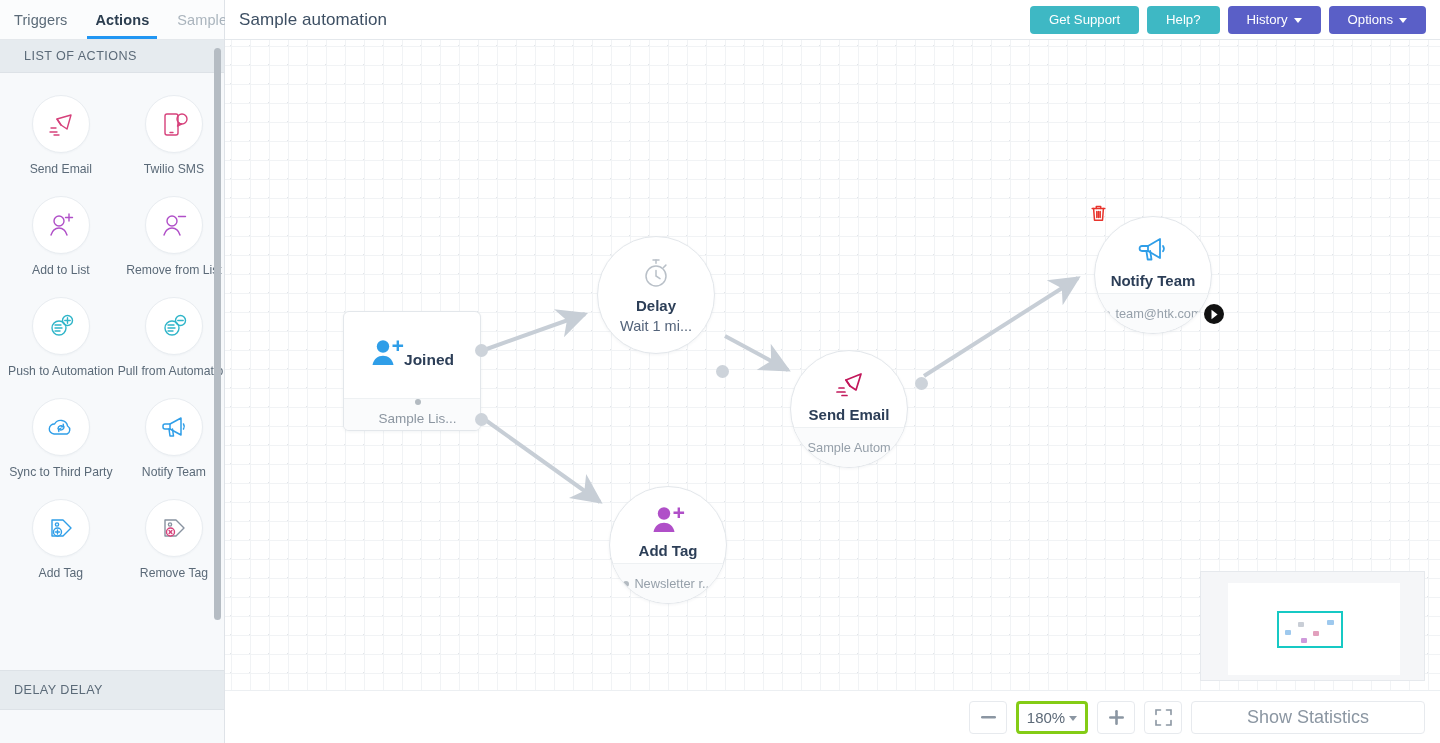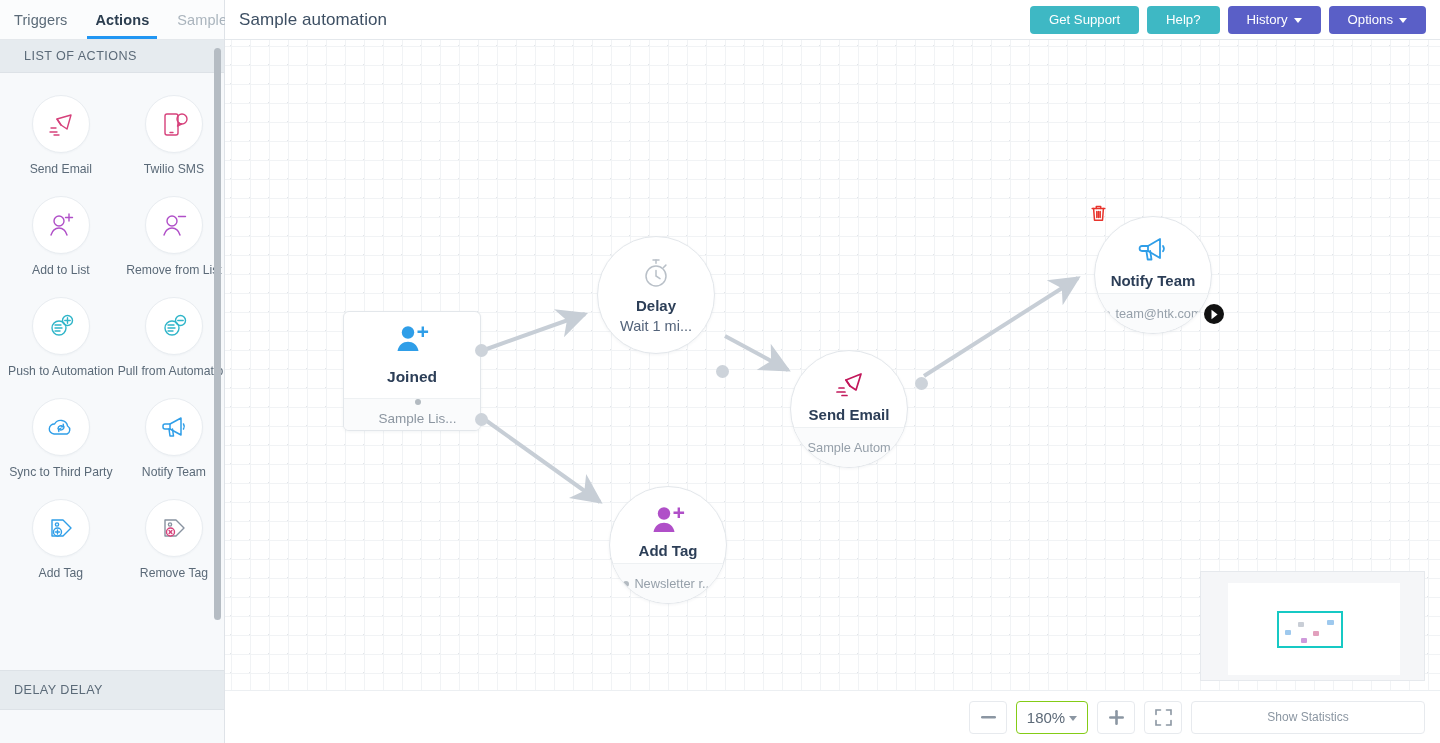--- a/index.html
+++ b/index.html
@@ -157,21 +157,21 @@
   }
 
   
   .node-rect {
     width: 138px; height: 120px; border-radius: 6px;
     background: #ffffff; border: 1px solid #e3e7eb;
     display: flex; flex-direction: column; overflow: hidden;
     cursor: pointer; box-shadow: 0 1px 3px rgba(40,60,80,.06);
   }
   .node-rect .nr-top {
-    flex: 1; display: flex; flex-direction: column;
+    flex: 1; display: flex; flex-direction: row;
     align-items: center; justify-content: center;
   }
   .node-rect .nr-title {
     font-size: 15.5px; font-weight: bold; color: #2c3e57; margin-top: 10px;
   }
   .node-rect .nr-sub {
     height: 32px; background: #fafbfc; border-top: 1px solid #eef1f3;
     display: flex; align-items: center; gap: 6px; padding-left: 11px;
     font-size: 13.5px; color: #8c96a1; flex-direction: column;
   }
@@ -216,33 +216,33 @@
   }
   .zoom-group {
     margin-left: auto; display: flex; align-items: center; gap: 9px;
   }
   .zbtn {
     width: 38px; height: 33px; border: 1px solid #e7eaee; border-radius: 4px;
     background: #ffffff; display: flex; align-items: center; justify-content: center;
     cursor: pointer; color: #7e8a97; font-size: 19px; font-family: inherit;
   }
   .zlevel {
-    height: 33px; min-width: 72px; border: 1px solid #84cc16; border-radius: 4px;
+    height: 33px; min-width: 72px; border: 3px solid #84cc16; border-radius: 4px;
     background: #ffffff; display: flex; align-items: center; justify-content: center;
     gap: 4px; cursor: pointer; color: #5d6a78; font-size: 15px;
   }
   .caret-gray {
     width: 0; height: 0; border-left: 4px solid transparent;
     border-right: 4px solid transparent; border-top: 5px solid #8b96a2;
     margin-top: 3px;
   }
   .stats-btn {
     height: 33px; width: 234px; border: 1px solid #e7eaee; border-radius: 4px;
     background: #ffffff; display: flex; align-items: center; justify-content: center;
-    cursor: pointer; color: #8b96a2; font-size: 12px;
+    cursor: pointer; color: #8b96a2; font-size: 18px;
   }
 </style>
 </head>
 <body>
 
 <div class="app">
 
   <aside class="left-panel">
 
     <div class="tabs">

